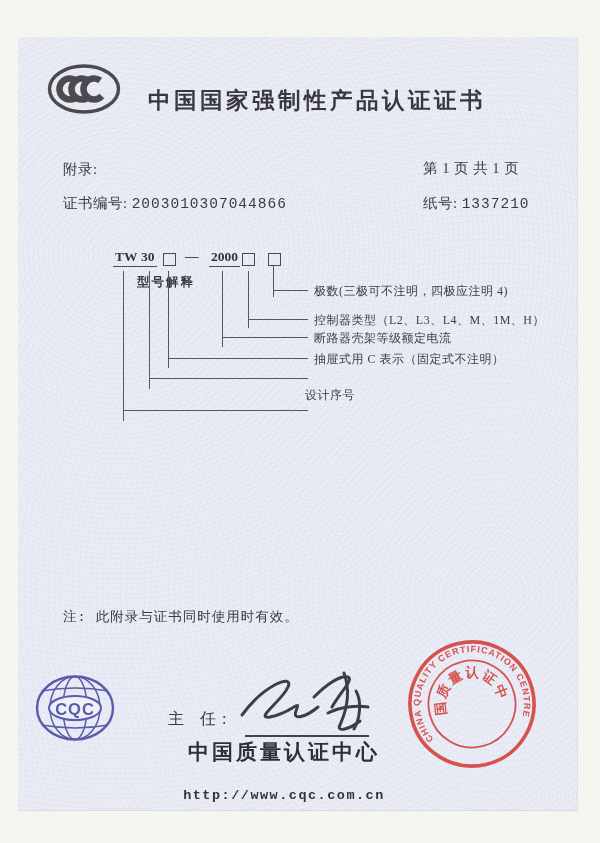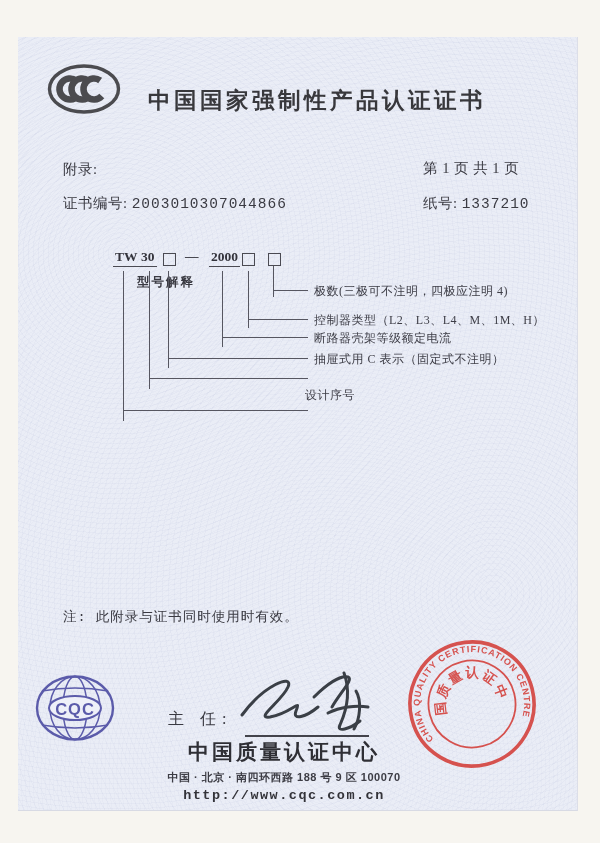--- a/index.html
+++ b/index.html
@@ -127,21 +127,20 @@
       <path d="M6,48 C28,18 58,6 52,20 C46,34 18,52 34,50 C56,46 66,30 60,44 C56,54 70,50 82,40"></path>
       <path d="M78,30 C90,18 104,8 112,10 C118,12 104,26 96,40"></path>
       <path d="M108,6 C114,22 112,40 104,58 C100,66 114,62 124,54"></path>
       <path d="M92,46 C104,40 120,38 132,40"></path>
       <path d="M120,24 C126,34 124,52 118,62"></path>
     </g>
   </svg>
   <div class="sig-line" style="left:227px;top:698px;width:124px;"></div>
 
   <div class="abs footer-center org-name" style="left:130px;top:701px;width:272px;">中国质量认证中心</div>
-  <div class="abs footer-center address" style="left:130px;top:733px;width:272px;">中国 · 北京 · 南四环西路 188 号 9 区  100070</div>
   <div class="abs footer-center url" style="left:130px;top:751px;width:272px;">http://www.cqc.com.cn</div>
 
   <div class="abs stamp-wrap" style="left:374px;top:587px;width:160px;height:160px;">
     <svg width="160" height="160" viewBox="0 0 160 160">
       <defs>
         <path id="ringPath" d="M37.4,109.8 A52,52 0 1,1 122.6,109.8"></path>
         <path id="innerPath" d="M55.5,91.4 A27,27 0 1,1 104.5,91.4"></path>
       </defs>
       <circle cx="80" cy="80" r="62" fill="none" stroke="#d4423d" stroke-width="3.6"></circle>
       <circle cx="80" cy="80" r="43.5" fill="none" stroke="#d4423d" stroke-width="1.8"></circle>

